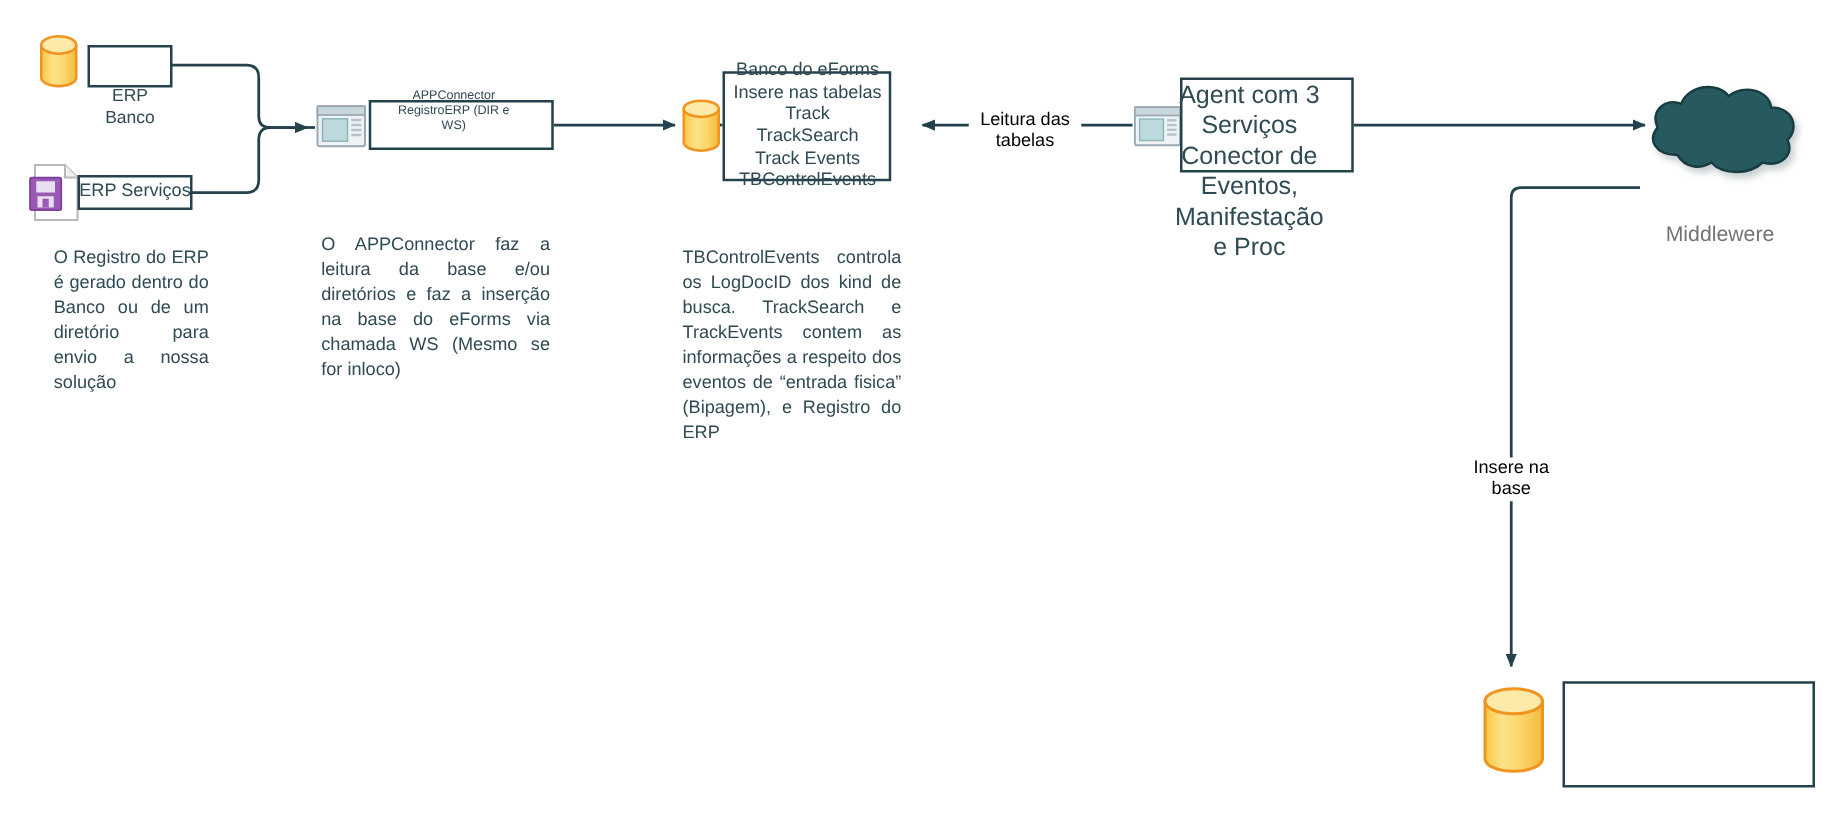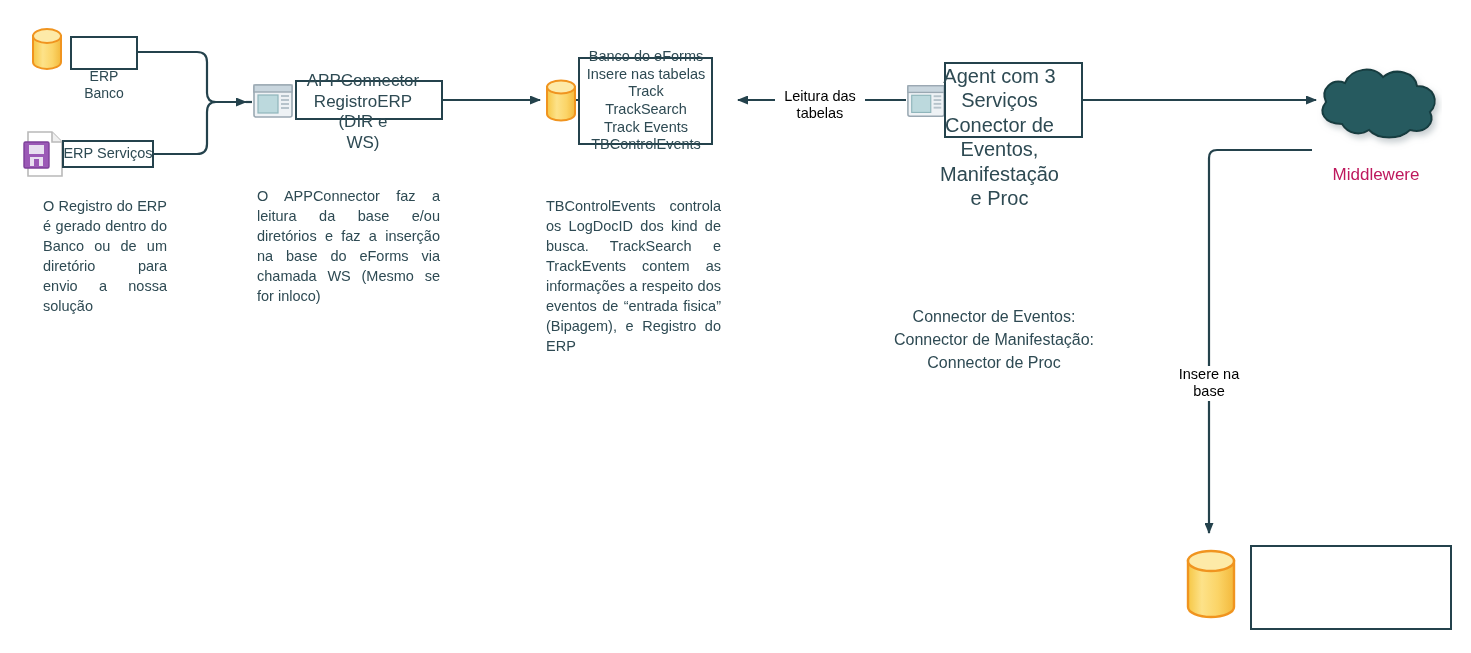--- a/index.html
+++ b/index.html
@@ -23,21 +23,21 @@
   }
   .edgelabel{
     position:absolute;text-align:center;color:#000000;
     background:#ffffff;line-height:1.2;white-space:pre-line;
   }
   .para{
     position:absolute;color:#2e4a53;text-align:justify;
     text-align-last:left;line-height:1.38;white-space:pre-line;
   }
   .para.center{text-align:center;text-align-last:center;}
-  .plainlabel{position:absolute;color:#be185d;text-align:center;}
+  .plainlabel{position:absolute;color:#737373;text-align:center;margin-top:13px;}
   .icon{position:absolute;}
 </style>
 </head>
 <body>
 
 <div id="canvas">
 
   <svg class="layer">
     <defs>
       <marker id="arw" markerWidth="11" markerHeight="9" refX="10" refY="4.5" orient="auto" markerUnits="userSpaceOnUse">
@@ -154,21 +154,21 @@
   </svg>
 
   <div class="boxline" style="left:70px;top:36px;width:68px;height:34px;"></div>
   <div class="boxtext" style="left:60px;top:32px;width:88px;font-size:14px;margin-top:36px;">ERP
 Banco</div>
 
   <div class="boxline" style="left:62px;top:140px;width:92px;height:28px;"></div>
   <div class="boxtext" style="left:60px;top:145px;width:96px;font-size:14.5px;">ERP Serviços</div>
 
   <div class="boxline" style="left:295px;top:80px;width:148px;height:40px;"></div>
-  <div class="boxtext" style="left:295px;top:71px;width:136px;font-size:17px;">APPConnector
+  <div class="boxtext" style="left:295px;top:71px;width:136px;font-size:10px;">APPConnector
 RegistroERP (DIR e
 WS)</div>
 
   <div class="boxline" style="left:578px;top:57px;width:135px;height:88px;"></div>
   <div class="boxtext" style="left:575px;top:48px;width:142px;font-size:14.5px;">Banco do eForms
 Insere nas tabelas
 Track
 TrackSearch
 Track Events
 TBControlEvents</div>
@@ -189,17 +189,14 @@
 
   <div class="edgelabel" style="left:1160px;top:366px;width:98px;font-size:14.5px;">Insere na
 base</div>
 
   <div class="para" style="left:43px;top:196px;width:124px;font-size:14.5px;">O Registro do ERP é gerado dentro do Banco ou de um diretório para envio a nossa solução</div>
 
   <div class="para" style="left:257px;top:186px;width:183px;font-size:14.5px;">O APPConnector faz a leitura da base e/ou diretórios e faz a inserção na base do eForms via chamada WS (Mesmo se for inloco)</div>
 
   <div class="para" style="left:546px;top:196px;width:175px;font-size:14.5px;">TBControlEvents controla os LogDocID dos kind de busca. TrackSearch e TrackEvents contem as informações a respeito dos eventos de “entrada fisica” (Bipagem), e Registro do ERP</div>
 
-  <div class="para center" style="left:866px;top:305px;width:256px;font-size:16px;line-height:1.45;">Connector de Eventos:
-Connector de Manifestação:
-Connector de Proc</div>
 
 </div>
 
 </body></html>

